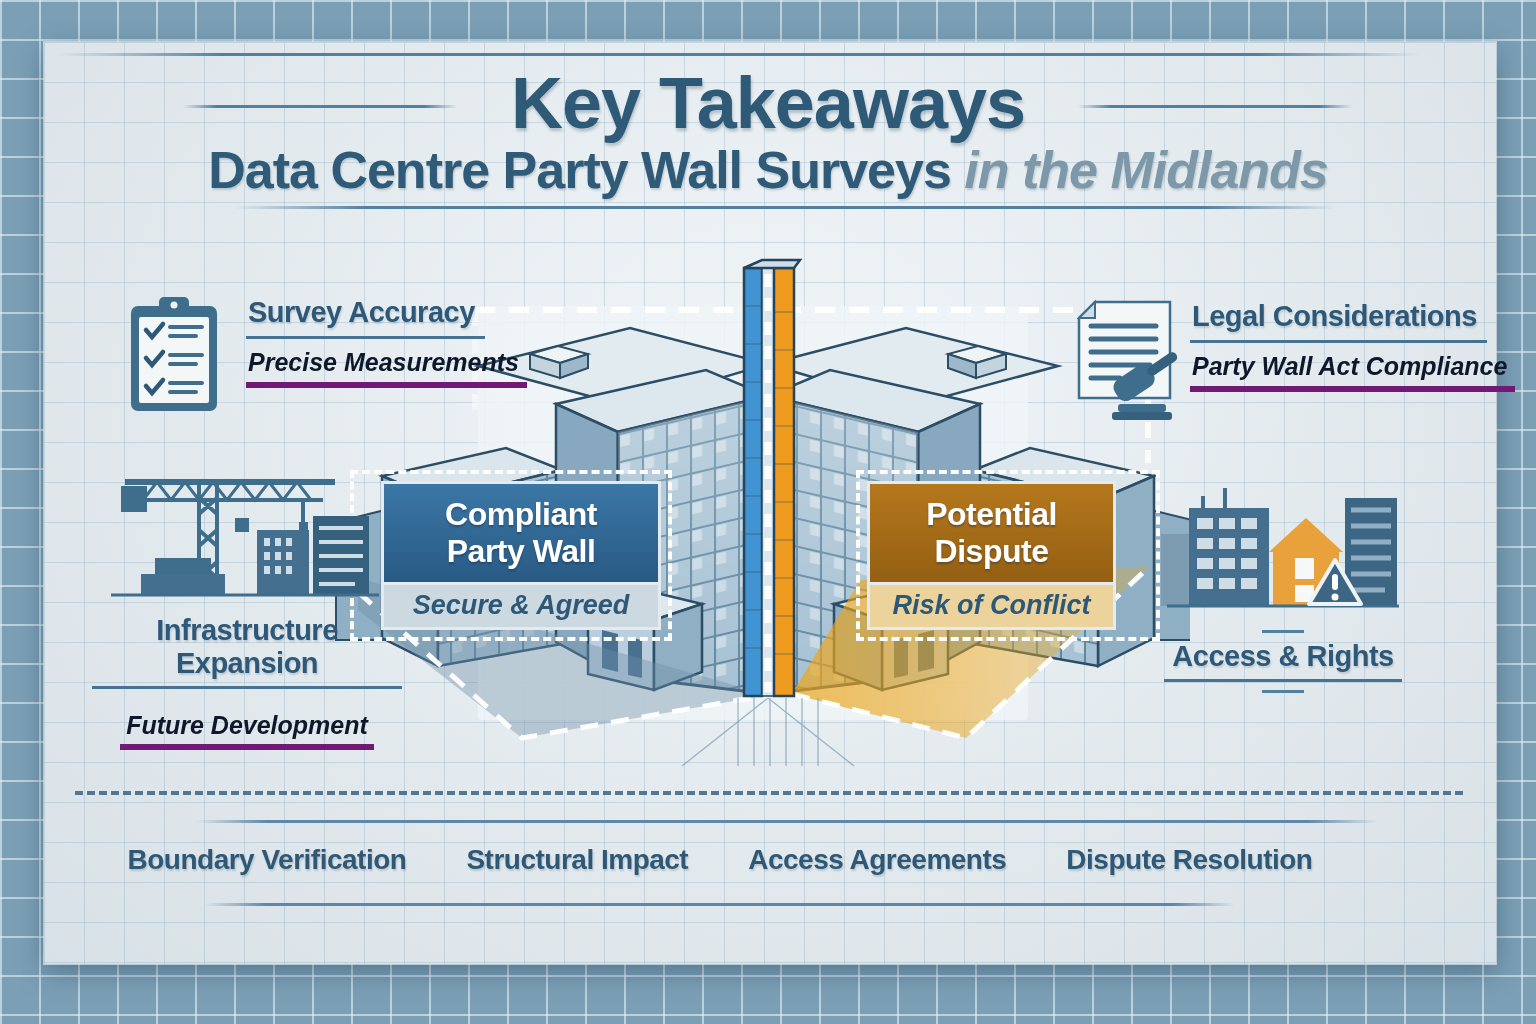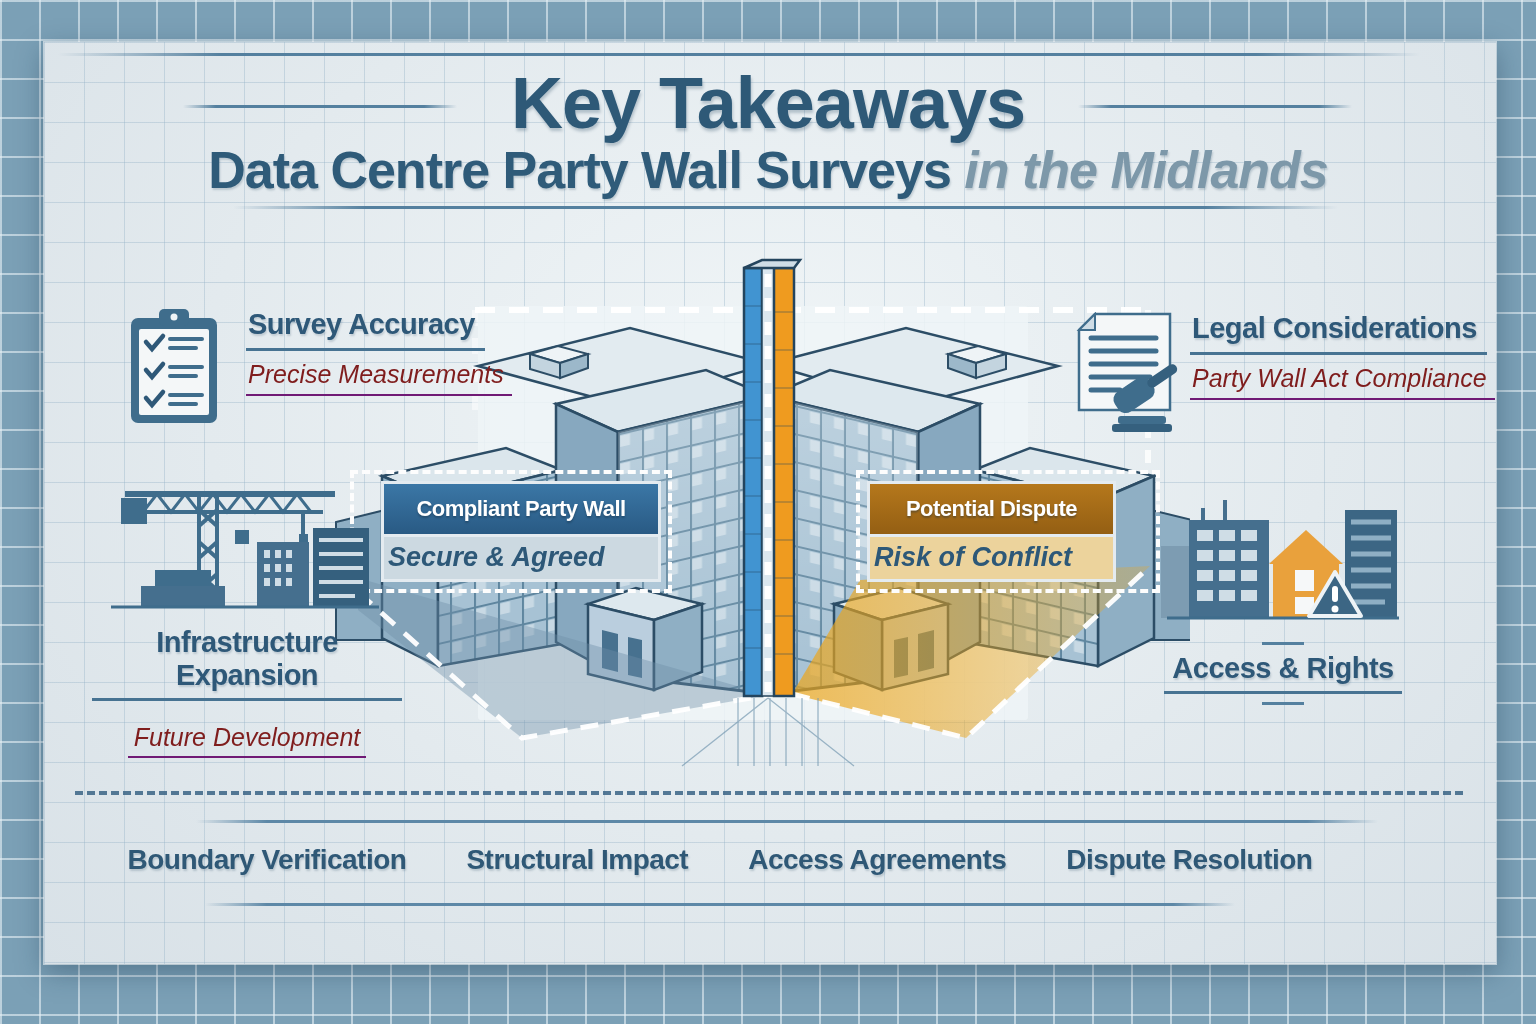--- a/index.html
+++ b/index.html
@@ -28,48 +28,48 @@
     font-size:72px;font-weight:bold;letter-spacing:-1px;color:#2e5977;
     text-shadow:1px 3px 3px rgba(44,77,102,.28);
   }
   .page-subtitle{
     position:absolute;left:0;right:0;top:140px;text-align:center;
     font-size:52px;font-weight:bold;letter-spacing:-1px;color:#2f5b79;
     text-shadow:1px 2px 2px rgba(44,77,102,.22);
   }
   .page-subtitle .accent{font-style:italic;color:#7d98a9;}
   
-  .feature{position:absolute;color:#2e5878;margin-top:12px;}
+  .feature{position:absolute;color:#2e5878;}
   .feature .txt .head{
     display:inline-block;font-size:29px;font-weight:bold;letter-spacing:-.5px;
     padding:0 10px 7px 2px;border-bottom:3px solid #477392;color:#2e5878;
     text-shadow:1px 2px 2px rgba(44,77,102,.2);
   }
   .feature .txt .sub{
-    display:inline-block;font-size:25px;font-weight:normal;font-style:italic;
-    padding:9px 8px 5px 2px;border-bottom:2px solid #701a75;color:#7f1d1d;
+    display:inline-block;font-size:25px;font-weight:bold;font-style:italic;
+    padding:9px 8px 5px 2px;border-bottom:6px solid #701a75;color:#0f172a;
   }
   .feature.col{text-align:center;}
   .feature.col .txt .head{padding:0 8px 6px 8px;}
   .feature.col .txt .sub{padding:22px 6px 4px 6px;}
   .flankline{display:inline-block;width:42px;height:3px;background:#54809f;vertical-align:middle;margin:0 10px;}
   
   .zone-label{position:absolute;border:4px dashed #fdfdfd;}
   .zone-label .inner{margin:7px 7px 7px 27px;}
   .zone-label.orange .inner{margin:7px 40px 7px 7px;}
   .label-head{
     background:linear-gradient(180deg,#3b77a6,#295a84);
-    border:3px solid #e4ebf0;color:#fff;font-weight:bold;font-size:22px;
+    border:3px solid #e4ebf0;color:#fff;font-weight:bold;font-size:32px;
     text-align:center;padding:12px 20px;letter-spacing:-.5px;
     text-shadow:0 2px 2px rgba(20,45,65,.4);
   }
   .zone-label.orange .label-head{background:linear-gradient(180deg,#b5781c,#945f13);}
   .label-sub{
     background:#ccd9e1;border:3px solid #e4ebf0;border-top:none;color:#2d5878;
-    font-style:italic;font-weight:bold;font-size:27px;text-align:left;padding:5px 4px 6px;
+    font-style:italic;font-weight:bold;font-size:27px;text-align:center;padding:5px 4px 6px;
   }
   .zone-label.orange .label-sub{background:#ecd39c;}
   
   .dashed-divider{position:absolute;left:75px;top:791px;width:1388px;height:0;border-top:4px dashed #3a6486;opacity:.85;}
   .footer-line{position:absolute;height:3px;background:linear-gradient(90deg,rgba(91,135,166,0),#5d88a7 6%,#5d88a7 94%,rgba(91,135,166,0));}
   .footer-items{
     position:absolute;left:150px;top:836px;width:1140px;
     display:flex;align-items:center;justify-content:center;gap:30px;
   }
   .footer-item{

